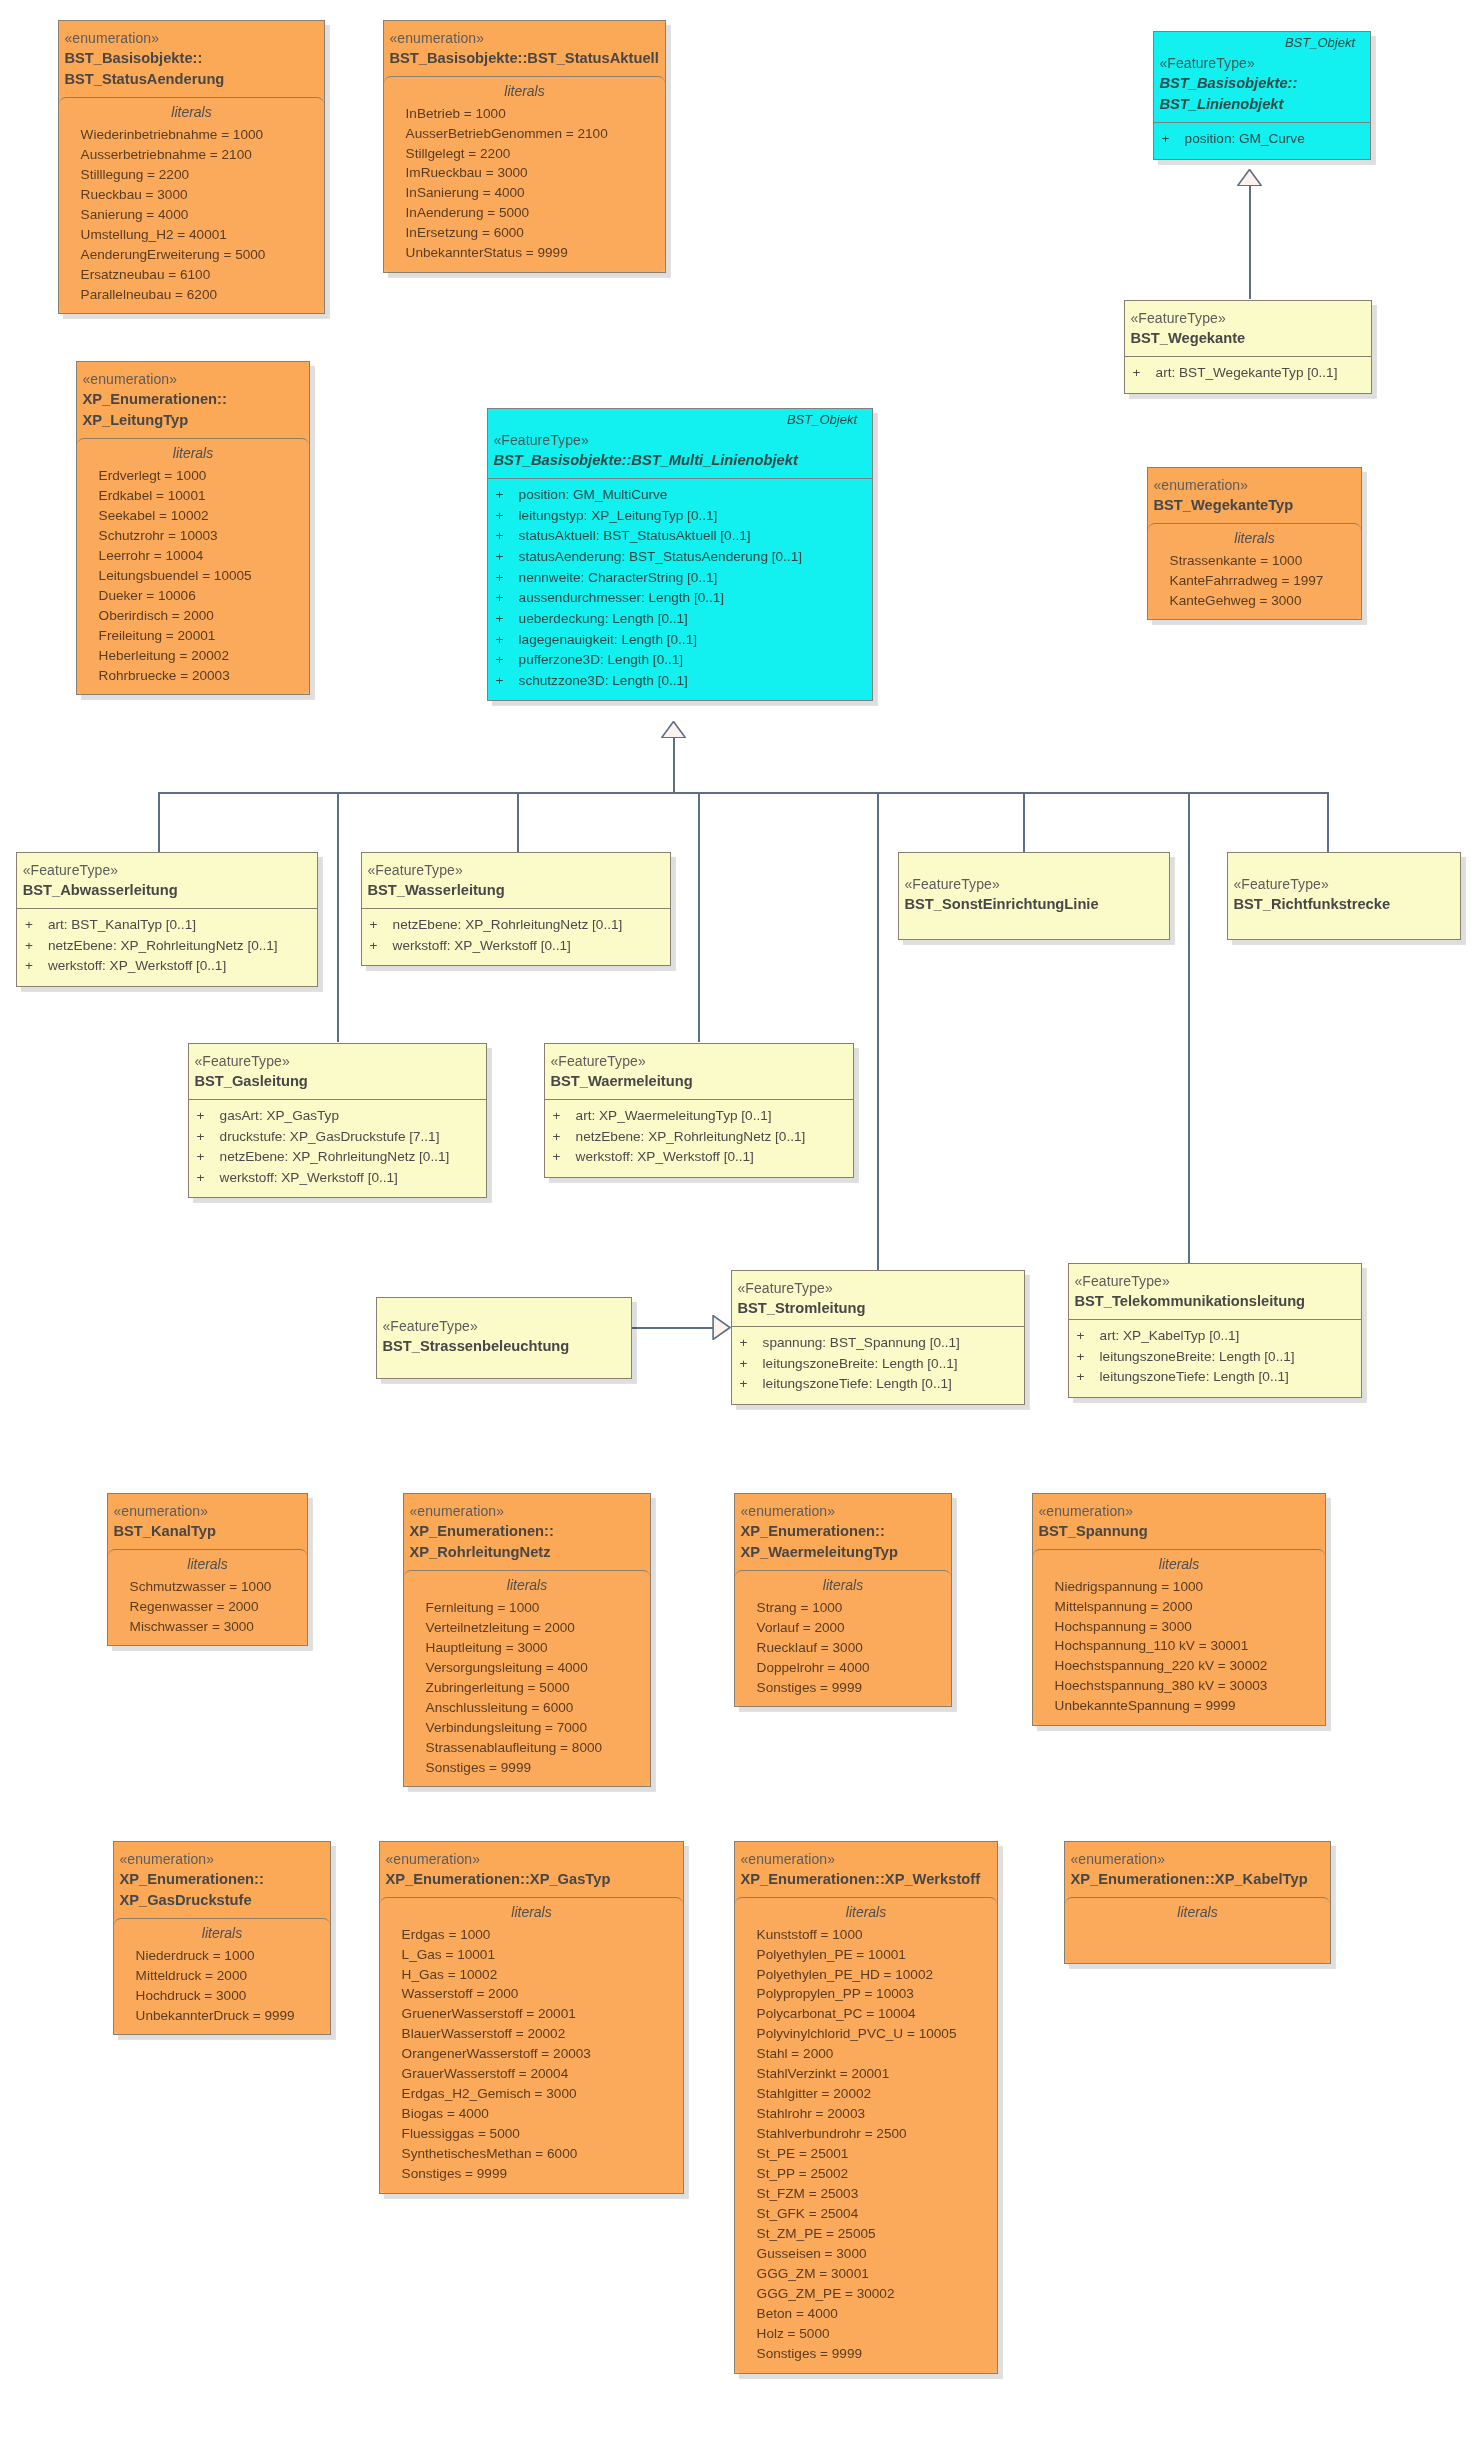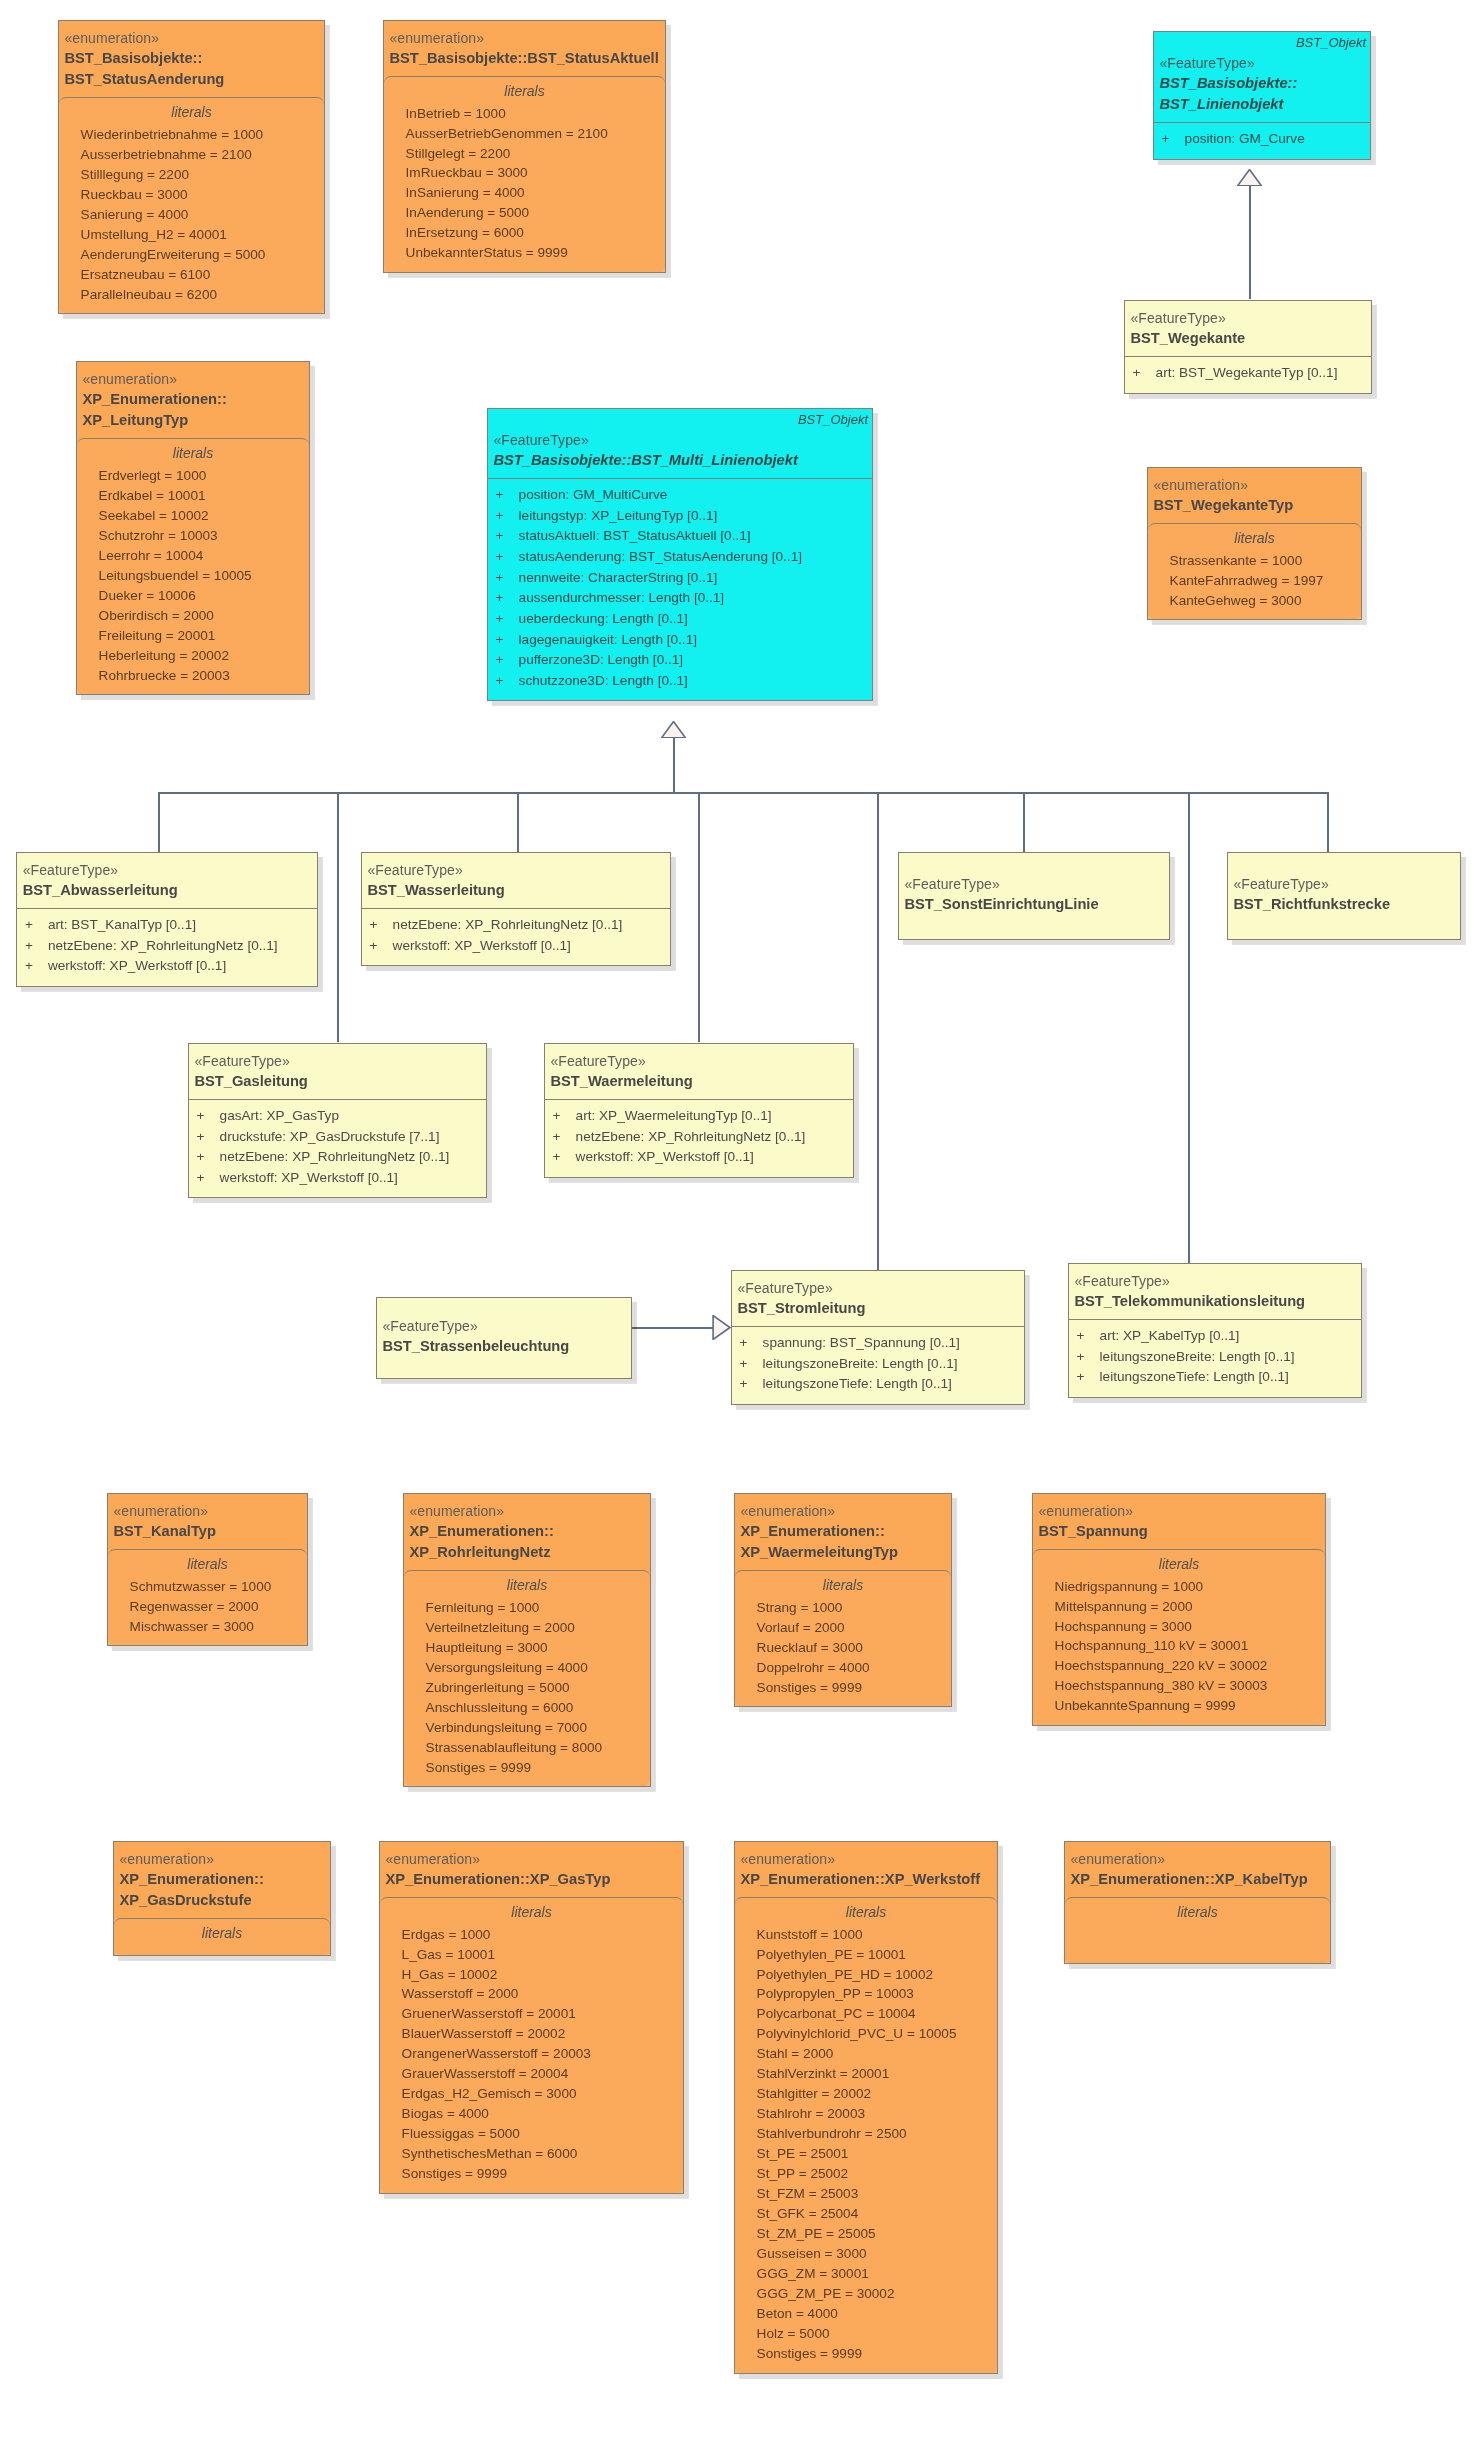--- a/index.html
+++ b/index.html
@@ -47,21 +47,21 @@
     display: block;
     font-size: 14.7px;
     font-weight: bold;
     color: #474747;
     margin-top: 2.2px;
   }
   .cname.it { font-style: italic; }
   .pkglabel {
     position: absolute;
     top: 3.3px;
-    right: 4px;
+    right: 15px;
     font-size: 13px;
     font-style: italic;
     color: #4d4d4d;
   }
 
   
   .enum {
     background: linear-gradient(180deg,#fbab5e 0%,#fba95c 45%,#fdb267 100%);
     background-color: #fbab5e;
   }
@@ -556,20 +556,26 @@
   </div>
 
   <div class="uml enum" style="left:113px; top:1841px; width:218px;">
     <div class="hdr">
       <span class="stereo">«enumeration»</span>
       <span class="cname">XP_Enumerationen::</span>
       <span class="cname">XP_GasDruckstufe</span>
     </div>
     <div class="body">
       <div class="lit-title">literals</div>
+      <div>
+          <div class="lit">Niederdruck = 1000</div>
+          <div class="lit">Mitteldruck = 2000</div>
+          <div class="lit">Hochdruck = 3000</div>
+          <div class="lit">UnbekannterDruck = 9999</div>
+        </div>
     </div>
   </div>
 
   <div class="uml enum" style="left:379px; top:1841px; width:305px;">
     <div class="hdr">
       <span class="stereo">«enumeration»</span>
       <span class="cname">XP_Enumerationen::XP_GasTyp</span>
     </div>
     <div class="body">
       <div class="lit-title">literals</div>

